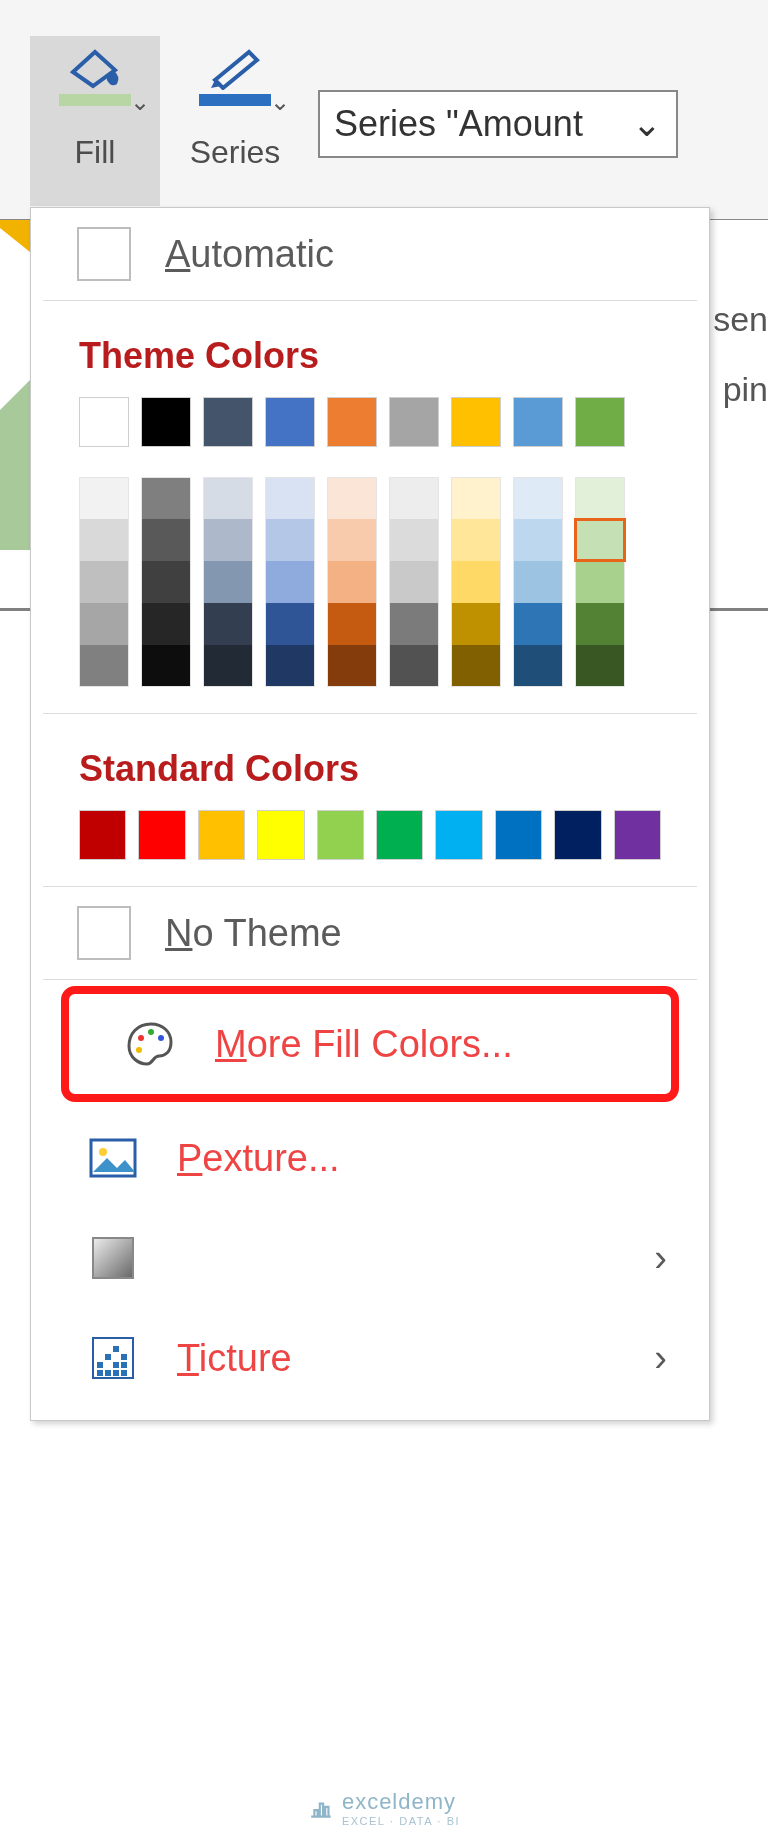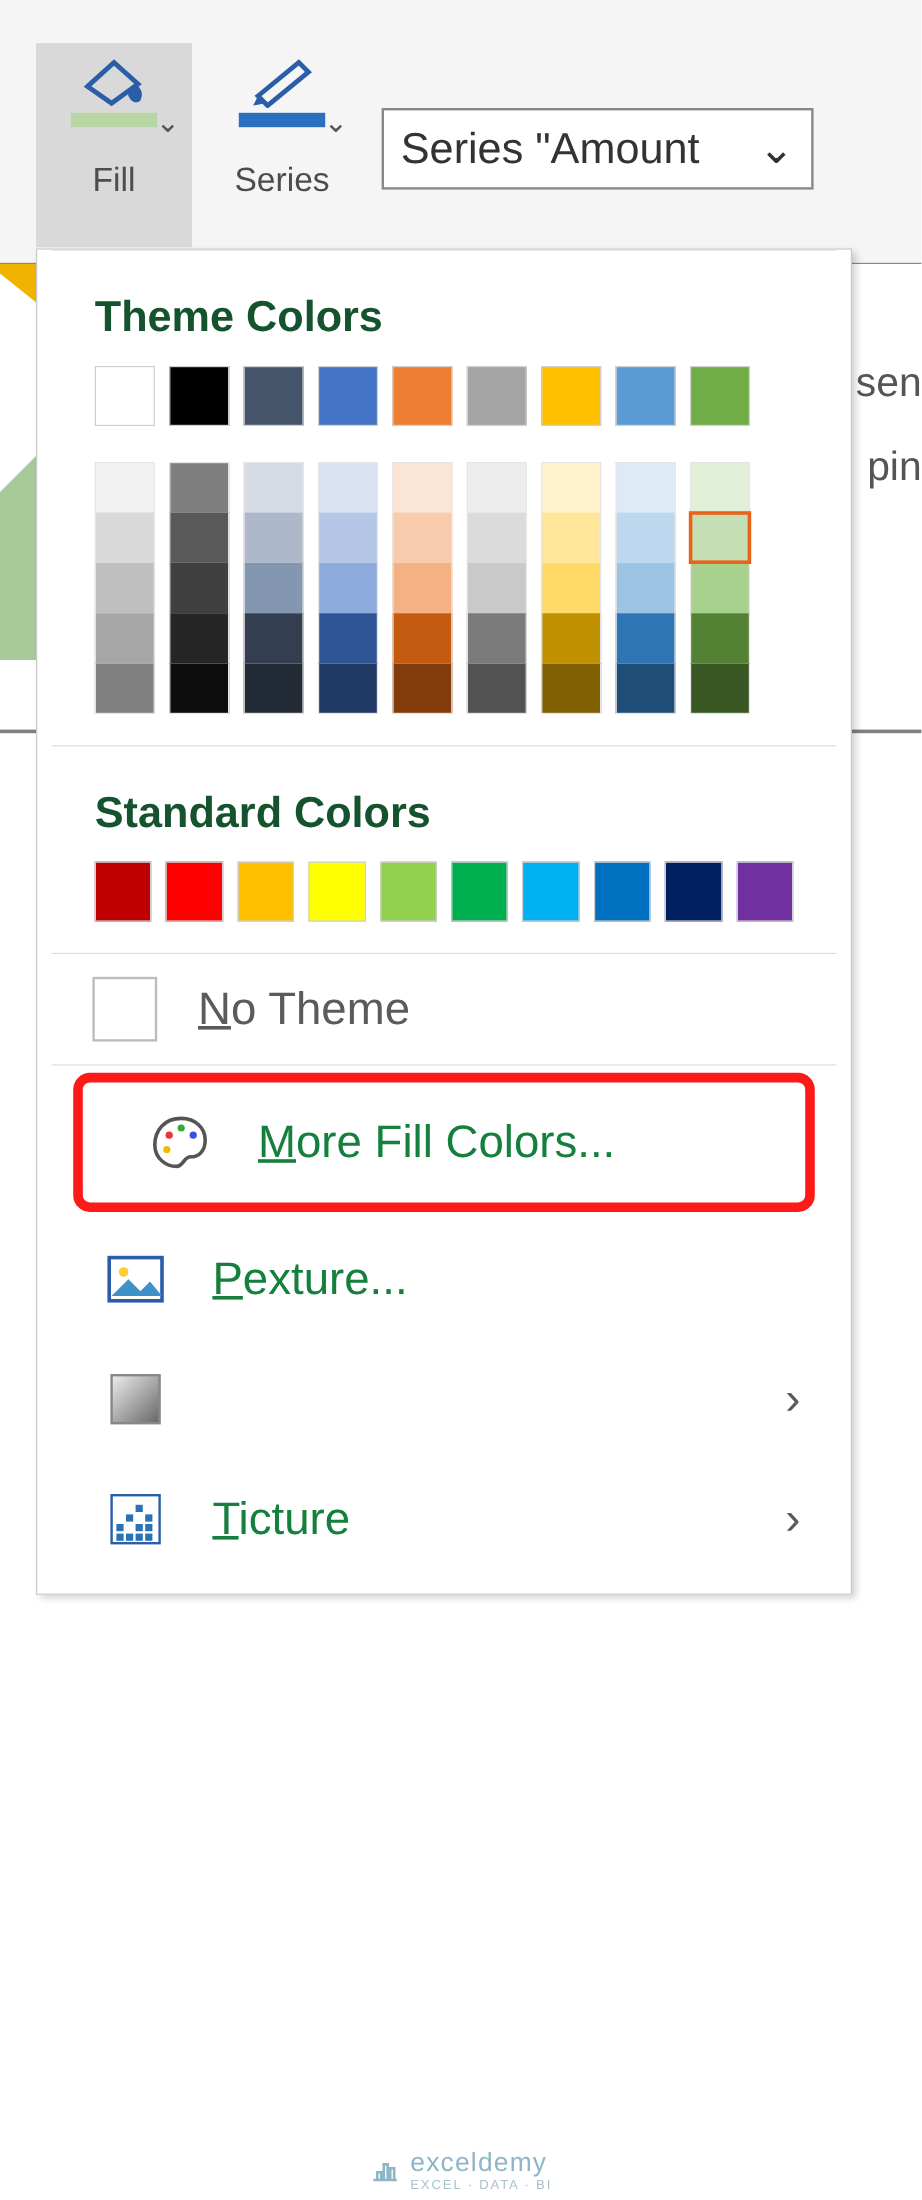--- a/index.html
+++ b/index.html
@@ -44,21 +44,21 @@
   }
   .fill-icon, .outline-icon {
     width: 72px; height: 60px;
     display:flex; flex-direction:column; align-items:center; justify-content:flex-end;
   }
   .fill-icon svg, .outline-icon svg { width: 60px; height: 44px; }
   .fill-underline { width: 72px; height: 12px; background:#b7d6a3; margin-top:4px; }
   .outline-underline { width: 72px; height: 12px; background:#2b6fc0; margin-top:4px; }
   .ribbon-btn .label {
     margin-top: 28px;
-    font-size: 28px;
+    font-size: 32px;
     color: #4d4d4d;
   }
   .series-select {
     margin-left: 8px;
     margin-top: 54px;
     height: 68px;
     width: 360px;
     border: 2px solid #888;
     background: #fff;
     display: flex;
@@ -108,21 +108,21 @@
   .menu-row .txt {
     font-size: 38px;
     color: #5b5b5b;
   }
   .menu-row .txt .ul { text-decoration: underline; }
   .sep { height:1px; background:#dcdcdc; margin:0 12px; }
 
   .section-title {
     font-size: 36px;
     font-weight: 700;
-    color:#14532d;
+    color:#b91c1c;
     padding: 34px 0 20px 48px;
   }
 
   .theme-row, .std-row {
     display:flex;
     gap: 12px;
     padding: 0 48px;
     margin-bottom: 14px;
   }
   .swatch {
@@ -138,21 +138,21 @@
   .tint:first-child { border-top:1px solid #e5e5e5; }
   .tint:last-child { border-bottom:1px solid #e5e5e5; }
   .tint.sel { outline:3px solid #e8641b; outline-offset:-2px; position:relative; z-index:2; }
 
   .menu-item {
     display:flex; align-items:center; height:100px;
     padding: 0 40px 0 56px; gap: 38px; cursor:pointer;
     position:relative;
   }
   .menu-item .ico { width:52px; height:52px; display:flex; align-items:center; justify-content:center; }
-  .menu-item .txt { font-size:38px; color:#15803d; }
+  .menu-item .txt { font-size:38px; color:#ef4444; }
   .menu-item .txt .ul { text-decoration: underline; }
   .menu-item .chev { position:absolute; right:42px; font-size:38px; color:#5a5a5a; }
   .highlight-box {
     border: 8px solid #ff1a1a;
     border-radius: 14px;
     margin: 6px 30px;
   }
 
   .watermark {
     position:absolute; left:50%; transform:translateX(-50%);
@@ -196,20 +196,24 @@
     <div class="label">Series</div>
   </div>
   <div class="series-select">
     <span>Series "Amount</span>
     <span>⌄</span>
   </div>
 </div>
 
 <div class="dropdown">
 
+  <div class="menu-row">
+    <div class="sw"></div>
+    <div class="txt"><span class="ul">A</span><span>utomatic</span></div>
+  </div>
   <div class="sep"></div>
 
   <div class="section-title">Theme Colors</div>
   <div class="theme-row" id="theme-row">
       <div class="swatch" style="background: rgb(255, 255, 255);"></div>
       <div class="swatch" style="background: rgb(0, 0, 0);"></div>
       <div class="swatch" style="background: rgb(68, 84, 106);"></div>
       <div class="swatch" style="background: rgb(68, 114, 196);"></div>
       <div class="swatch" style="background: rgb(237, 125, 49);"></div>
       <div class="swatch" style="background: rgb(165, 165, 165);"></div>

